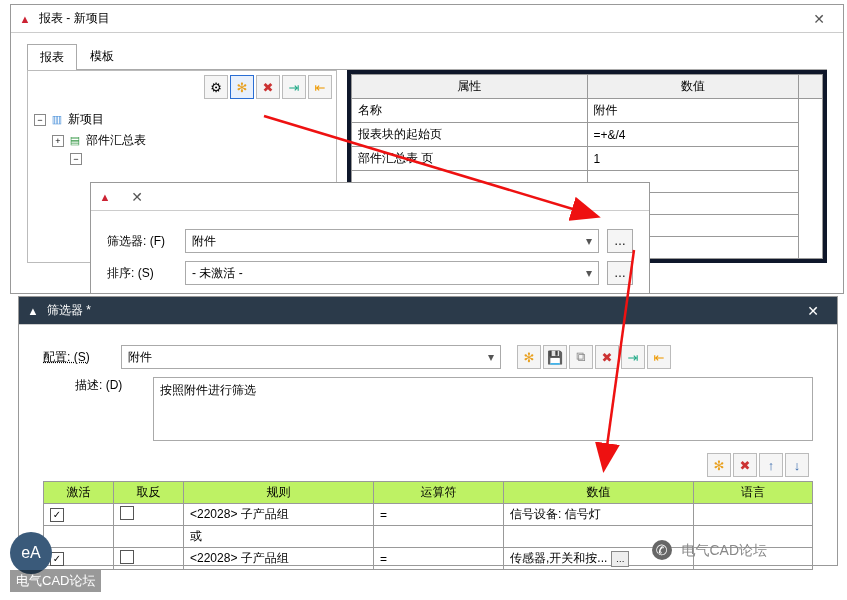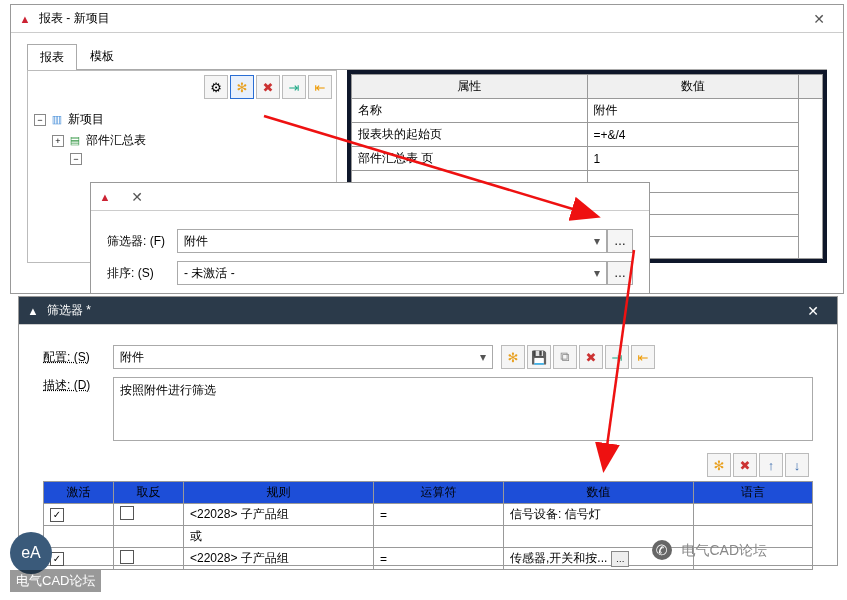--- a/index.html
+++ b/index.html
@@ -20,30 +20,30 @@
 .tool-btn.highlight { border-color: #2a6ed4; background: #e8f0fc; }
 .tree { padding: 6px; font-size: 12px; }
 .tree-row { display: flex; align-items: center; padding: 2px 0; gap: 4px; }
 .tree-indent1 { padding-left: 18px; }
 .tree-indent2 { padding-left: 36px; }
 .expander { width: 12px; height: 12px; border: 1px solid #888; display: flex; align-items: center; justify-content: center; font-size: 9px; cursor: pointer; background: #fff; }
 .tree-icon { width: 14px; height: 14px; display: inline-flex; align-items: center; justify-content: center; font-size: 11px; }
 .grid { border-collapse: collapse; width: 100%; table-layout: fixed; }
 .grid th, .grid td { border: 1px solid #999; padding: 3px 6px; font-size: 12px; height: 22px; text-align: left; font-weight: normal; }
 .grid th { background: #f0f0f0; text-align: center; }
-.field-row { display: flex; align-items: center; margin: 8px 0; }
+.field-row { display: flex; align-items: center; margin: 8px 0; gap: 8px; }
 .field-label { width: 70px; }
 .combo { flex: 1; height: 24px; border: 1px solid #aaa; background: #fff; display: flex; align-items: center; padding: 0 6px; position: relative; }
 .combo::after { content: "▾"; position: absolute; right: 6px; color: #555; }
 .ellipsis-btn { width: 26px; height: 24px; border: 1px solid #aaa; background: #f5f5f5; display: flex; align-items: center; justify-content: center; cursor: pointer; }
 .text-input { flex: 1; height: 64px; border: 1px solid #aaa; padding: 4px 6px; }
 .right-toolbar { display: flex; gap: 2px; margin-left: 8px; }
 .filter-table { border-collapse: collapse; width: 100%; }
 .filter-table th, .filter-table td { border: 1px solid #999; padding: 2px 6px; height: 22px; font-size: 12px; text-align: left; font-weight: normal; }
-.filter-table th { background: #1d4ed8; text-align: center; }
+.filter-table th { background: #bef264; text-align: center; }
 .checkbox { width: 14px; height: 14px; border: 1px solid #555; display: inline-flex; align-items: center; justify-content: center; font-size: 10px; cursor: pointer; background: #fff; }
 .main-top { display: flex; gap: 10px; }
 .left-panel { width: 310px; border: 1px solid #bbb; }
 .right-panel { flex: 1; border: 4px solid #0f172a; }
 svg.arrows { position: absolute; top: 0; left: 0; pointer-events: none; }
 .watermark { position: absolute; right: 80px; bottom: 40px; font-size: 14px; color: #888; }
 .logo-badge { position: absolute; left: 10px; bottom: 26px; width: 42px; height: 42px; border-radius: 50%; background: #3a5a7a; color: #fff; display: flex; align-items: center; justify-content: center; font-size: 16px; }
 .logo-text { position: absolute; left: 10px; bottom: 8px; color: #fff; background: rgba(0,0,0,0.4); padding: 2px 6px; font-size: 13px; }
 .cell-ellipsis { width: 18px; height: 16px; border: 1px solid #888; display: inline-flex; align-items: center; justify-content: center; font-size: 9px; margin-left: 4px; background: #eee; }
 </style>
@@ -167,21 +167,21 @@
       <div class="right-toolbar">
         <span class="tool-btn" style="color:#e8a020;">✻</span>
         <span class="tool-btn" style="color:#36a;">💾</span>
         <span class="tool-btn" style="color:#888;">⧉</span>
         <span class="tool-btn" style="color:#c33;">✖</span>
         <span class="tool-btn" style="color:#2a8;">⇥</span>
         <span class="tool-btn" style="color:#e90;">⇤</span>
       </div>
     </div>
     <div class="field-row" style="align-items:flex-start;">
-      <span class="field-label" style="text-decoration: underline; text-decoration-style: dotted;">描述: (D)</span>
+      <span class="field-label" style="text-decoration-style: dotted; margin-left: 32px;">描述: (D)</span>
       <div class="text-input">按照附件进行筛选</div>
     </div>
     <div class="toolbar" style="margin-top:4px;">
       <span class="tool-btn" style="color:#e8a020;">✻</span>
       <span class="tool-btn" style="color:#c33;">✖</span>
       <span class="tool-btn" style="color:#36a;">↑</span>
       <span class="tool-btn" style="color:#36a;">↓</span>
     </div>
     <table class="filter-table">
       <colgroup>

